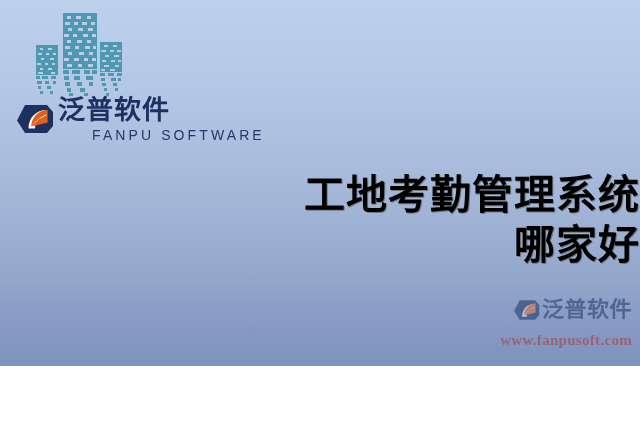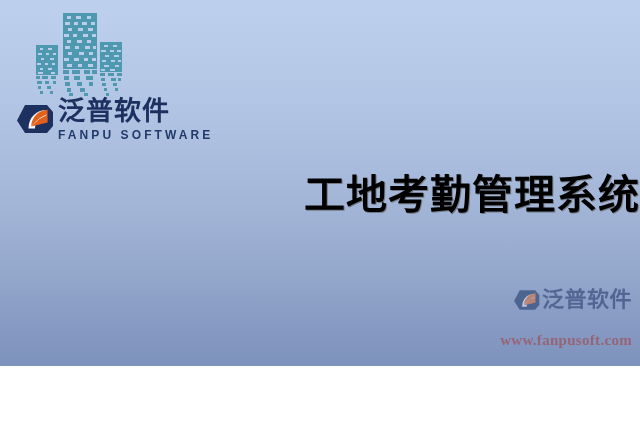--- a/index.html
+++ b/index.html
@@ -63,26 +63,27 @@
   }
   #brand-cn {
     font-size: 27px;
     font-weight: bold;
     color: #1d3160;
     letter-spacing: 1px;
     line-height: 1.05;
     white-space: nowrap;
   }
   #brand-en {
-    font-size: 12px;
-    font-weight: bold;
+    font-size: 14px;
+    font-weight: normal;
     color: #223a6b;
     letter-spacing: 3.1px;
     margin-top: 3px;
     white-space: nowrap;
+    margin-left: 34px;
   }
 
   
   #headline {
     position: absolute;
     left: 0;
     top: 170px;
     width: 640px;
     text-align: right;
     color: #000000;
@@ -117,21 +118,21 @@
   #wm-cn {
     margin-left: 2px;
     font-size: 22px;
     font-weight: bold;
     color: #2d4272;
     letter-spacing: 0.5px;
     line-height: 1;
     white-space: nowrap;
   }
   #wm-url {
-    margin-top: 18px;
+    margin-top: 8px;
     font-family: "Liberation Serif", "DejaVu Serif", serif;
     font-size: 15px;
     font-weight: bold;
     color: #a3444c;
     letter-spacing: 0.3px;
     white-space: nowrap;
   }
 </style>
 </head>
 <body>
@@ -267,20 +268,21 @@
       </svg>
     </span>
     <span id="brand-words">
       <span id="brand-cn">泛普软件</span>
       <span id="brand-en">FANPU SOFTWARE</span>
     </span>
   </div>
 
   <div id="headline">
     <span class="line">工地考勤管理系统</span>
+    <span class="line">哪家好</span>
   </div>
 
   <div id="watermark">
     <span id="wm-row">
       <span id="wm-mark">
         <svg width="28" height="28" viewBox="0 0 40 40" xmlns="http://www.w3.org/2000/svg" aria-hidden="true">
           <path d="M11 6 L33 6 L39 13 L39 27 L33 34 L11 34 L3 21.5 Z" fill="#27406f"></path>
           <path d="M14.5 29.5 C14.5 18.5 22 11 33 11 L33 18 C26 18 21 23 21 29.5 Z" fill="#d6e0f0"></path>
           <path d="M33.6 10.8 C24.4 11.2 17.6 18.2 17.2 27.3 C21.6 22.0 27.6 17.0 33.6 15.2 Z" fill="#d4713f"></path>
           <path d="M17.2 27.4 C21.9 22.4 27.4 18.6 33.6 15.6 L33.6 23.4 C28.2 24.6 22.6 26.4 17.2 27.4 Z" fill="#d4713f"></path>

